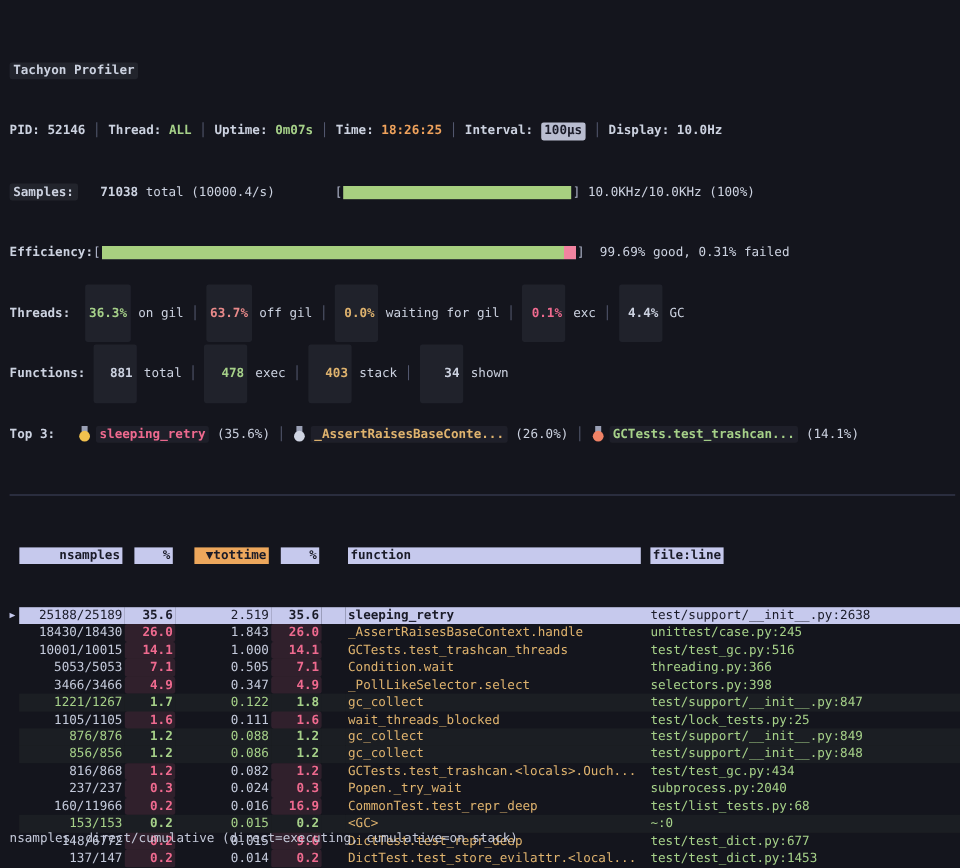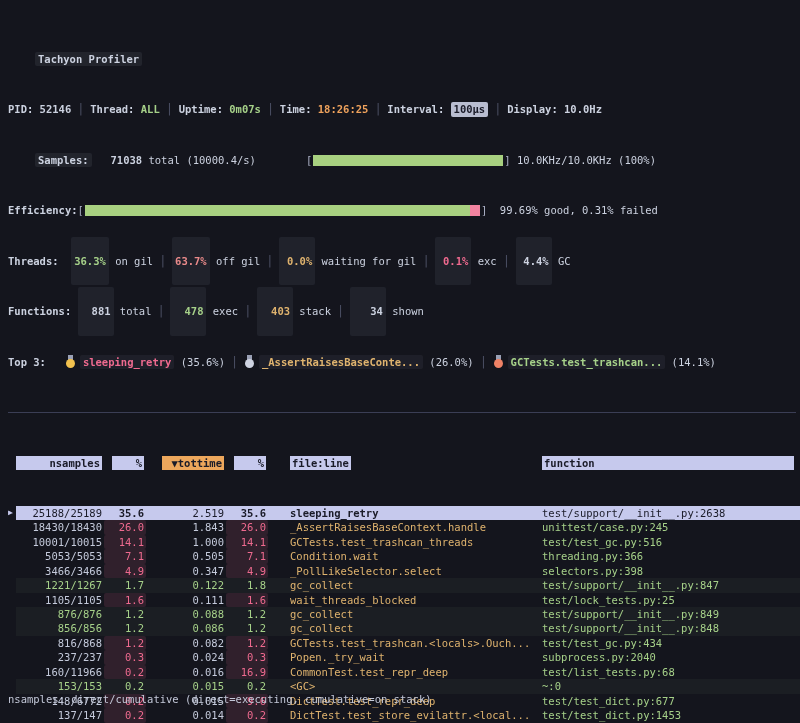--- a/index.html
+++ b/index.html
@@ -12,21 +12,21 @@
   *{margin:0;padding:0;box-sizing:border-box;}
   html,body{width:800px;height:723px;overflow:hidden;}
   body{
     background:var(--bg); color:var(--fg);
     font-family:"DejaVu Sans Mono", monospace;
     font-size:10.5px;
   }
   .term{position:relative;width:800px;height:723px;padding:16px 0 0 8px;white-space:pre;}
   .line{height:14.45px;line-height:14.45px;display:flex;align-items:center;white-space:pre;}
   .bold{font-weight:bold;}
-  .chip{background:rgba(205,212,235,0.08);border-radius:2px;padding:0 3px;margin-left:27px;}
+  .chip{background:rgba(205,212,235,0.08);border-radius:2px;padding:0 3px;}
   .lab{font-weight:bold;color:var(--fg);}
   .pipe{color:var(--pipe);}
   .white{color:var(--fg);} .green{color:var(--green);} .yellow{color:var(--yellow);}
   .orange{color:var(--orange);} .red{color:var(--red);} .salmon{color:var(--salmon);}
   .badge{background:var(--badgebg);color:var(--seltext);border-radius:2px;padding:0 3px;font-weight:bold;}
   .valchip{background:rgba(205,212,235,0.07);border-radius:2px;padding:17px 3px;font-weight:bold;display:inline-block;min-width:36px;text-align:right;}
   .namechip{background:rgba(205,212,235,0.06);border-radius:2px;padding:0 3px;font-weight:bold;}
 
   
   .bracket{color:#aeb3c8;}
@@ -47,21 +47,21 @@
 
   
   .trow,.thead{display:grid;grid-template-columns:8px 88px 42px 80px 42px 20px 252px 1fr;height:14.45px;line-height:14.45px;white-space:pre;}
   .cell{overflow:hidden;}
   .c-ns,.c-p1,.c-tt,.c-p2{text-align:right;padding-right:2px;}
   .c-fn,.c-fl{text-align:left;padding-left:2px;}
   .c-cur{overflow:visible;color:var(--lav);font-size:8px;line-height:14.45px;}
   .ns,.tt{color:#c4cadb;}
   .fn{color:var(--yellow);}
   .fl{color:var(--green);}
-  .pct{font-weight:normal;}
+  .pct{font-weight:bold;}
   .pct.red{color:var(--red);}
   .pct.green{color:var(--green);}
   .chip-red{background:rgba(239,106,143,0.13);border-radius:2px;}
   .trow.gc .cell{background:rgba(166,209,137,0.055);}
   .trow.gc .ns,.trow.gc .tt{color:var(--green);}
   .trow.selected .cell{background:var(--lav);color:var(--seltext) !important;}
   .trow.selected .fn{font-weight:bold;}
   .trow.selected .pct{font-weight:bold;}
 
   
@@ -102,22 +102,22 @@
 
   <div class="line sep-line"><div class="rule"></div></div>
 
   <div class="thead">
     <span class="cell c-cur"></span>
     <span class="cell c-ns"><span class="hblock">nsamples</span></span>
     <span class="cell c-p1"><span class="hblock">%</span></span>
     <span class="cell c-tt"><span class="hblock">▼tottime</span></span>
     <span class="cell c-p2"><span class="hblock">%</span></span>
     <span class="cell"></span>
+    <span class="cell c-fn"><span class="hblock">function</span></span>
     <span class="cell c-fl"><span class="hblock">file:line</span></span>
-    <span class="cell c-fn"><span class="hblock">function</span></span>
   </div>
 
   <div><div class="trow selected"><span class="c-cur">▶</span><span class="cell c-ns ns">25188/25189</span><span class="cell c-p1 pct">35.6</span><span class="cell c-tt tt">2.519</span><span class="cell c-p2 pct">35.6</span><span class="cell"></span><span class="cell c-fn fn">sleeping_retry</span><span class="cell c-fl fl">test/support/__init__.py:2638</span></div><div class="trow"><span class="c-cur"></span><span class="cell c-ns ns">18430/18430</span><span class="cell c-p1 pct red chip-red">26.0</span><span class="cell c-tt tt">1.843</span><span class="cell c-p2 pct red chip-red">26.0</span><span class="cell"></span><span class="cell c-fn fn">_AssertRaisesBaseContext.handle</span><span class="cell c-fl fl">unittest/case.py:245</span></div><div class="trow"><span class="c-cur"></span><span class="cell c-ns ns">10001/10015</span><span class="cell c-p1 pct red chip-red">14.1</span><span class="cell c-tt tt">1.000</span><span class="cell c-p2 pct red chip-red">14.1</span><span class="cell"></span><span class="cell c-fn fn">GCTests.test_trashcan_threads</span><span class="cell c-fl fl">test/test_gc.py:516</span></div><div class="trow"><span class="c-cur"></span><span class="cell c-ns ns">5053/5053</span><span class="cell c-p1 pct red chip-red">7.1</span><span class="cell c-tt tt">0.505</span><span class="cell c-p2 pct red chip-red">7.1</span><span class="cell"></span><span class="cell c-fn fn">Condition.wait</span><span class="cell c-fl fl">threading.py:366</span></div><div class="trow"><span class="c-cur"></span><span class="cell c-ns ns">3466/3466</span><span class="cell c-p1 pct red chip-red">4.9</span><span class="cell c-tt tt">0.347</span><span class="cell c-p2 pct red chip-red">4.9</span><span class="cell"></span><span class="cell c-fn fn">_PollLikeSelector.select</span><span class="cell c-fl fl">selectors.py:398</span></div><div class="trow gc"><span class="c-cur"></span><span class="cell c-ns ns">1221/1267</span><span class="cell c-p1 pct green">1.7</span><span class="cell c-tt tt">0.122</span><span class="cell c-p2 pct green">1.8</span><span class="cell"></span><span class="cell c-fn fn">gc_collect</span><span class="cell c-fl fl">test/support/__init__.py:847</span></div><div class="trow"><span class="c-cur"></span><span class="cell c-ns ns">1105/1105</span><span class="cell c-p1 pct red chip-red">1.6</span><span class="cell c-tt tt">0.111</span><span class="cell c-p2 pct red chip-red">1.6</span><span class="cell"></span><span class="cell c-fn fn">wait_threads_blocked</span><span class="cell c-fl fl">test/lock_tests.py:25</span></div><div class="trow gc"><span class="c-cur"></span><span class="cell c-ns ns">876/876</span><span class="cell c-p1 pct green">1.2</span><span class="cell c-tt tt">0.088</span><span class="cell c-p2 pct green">1.2</span><span class="cell"></span><span class="cell c-fn fn">gc_collect</span><span class="cell c-fl fl">test/support/__init__.py:849</span></div><div class="trow gc"><span class="c-cur"></span><span class="cell c-ns ns">856/856</span><span class="cell c-p1 pct green">1.2</span><span class="cell c-tt tt">0.086</span><span class="cell c-p2 pct green">1.2</span><span class="cell"></span><span class="cell c-fn fn">gc_collect</span><span class="cell c-fl fl">test/support/__init__.py:848</span></div><div class="trow"><span class="c-cur"></span><span class="cell c-ns ns">816/868</span><span class="cell c-p1 pct red chip-red">1.2</span><span class="cell c-tt tt">0.082</span><span class="cell c-p2 pct red chip-red">1.2</span><span class="cell"></span><span class="cell c-fn fn">GCTests.test_trashcan.&lt;locals&gt;.Ouch...</span><span class="cell c-fl fl">test/test_gc.py:434</span></div><div class="trow"><span class="c-cur"></span><span class="cell c-ns ns">237/237</span><span class="cell c-p1 pct red chip-red">0.3</span><span class="cell c-tt tt">0.024</span><span class="cell c-p2 pct red chip-red">0.3</span><span class="cell"></span><span class="cell c-fn fn">Popen._try_wait</span><span class="cell c-fl fl">subprocess.py:2040</span></div><div class="trow"><span class="c-cur"></span><span class="cell c-ns ns">160/11966</span><span class="cell c-p1 pct red chip-red">0.2</span><span class="cell c-tt tt">0.016</span><span class="cell c-p2 pct red chip-red">16.9</span><span class="cell"></span><span class="cell c-fn fn">CommonTest.test_repr_deep</span><span class="cell c-fl fl">test/list_tests.py:68</span></div><div class="trow gc"><span class="c-cur"></span><span class="cell c-ns ns">153/153</span><span class="cell c-p1 pct green">0.2</span><span class="cell c-tt tt">0.015</span><span class="cell c-p2 pct green">0.2</span><span class="cell"></span><span class="cell c-fn fn">&lt;GC&gt;</span><span class="cell c-fl fl">~:0</span></div><div class="trow"><span class="c-cur"></span><span class="cell c-ns ns">148/6772</span><span class="cell c-p1 pct red chip-red">0.2</span><span class="cell c-tt tt">0.015</span><span class="cell c-p2 pct red chip-red">9.6</span><span class="cell"></span><span class="cell c-fn fn">DictTest.test_repr_deep</span><span class="cell c-fl fl">test/test_dict.py:677</span></div><div class="trow"><span class="c-cur"></span><span class="cell c-ns ns">137/147</span><span class="cell c-p1 pct red chip-red">0.2</span><span class="cell c-tt tt">0.014</span><span class="cell c-p2 pct red chip-red">0.2</span><span class="cell"></span><span class="cell c-fn fn">DictTest.test_store_evilattr.&lt;local...</span><span class="cell c-fl fl">test/test_dict.py:1453</span></div><div class="trow"><span class="c-cur"></span><span class="cell c-ns ns">122/69721</span><span class="cell c-p1 pct red chip-red">0.2</span><span class="cell c-tt tt">0.012</span><span class="cell c-p2 pct green">98.4</span><span class="cell"></span><span class="cell c-fn fn">TestCase._callTestMethod</span><span class="cell c-fl fl">unittest/case.py:613</span></div></div>
 
   
 
   
 
   <div class="footer">
     <div class="line">nsamples: direct/cumulative (direct=executing, cumulative=on stack)</div>

